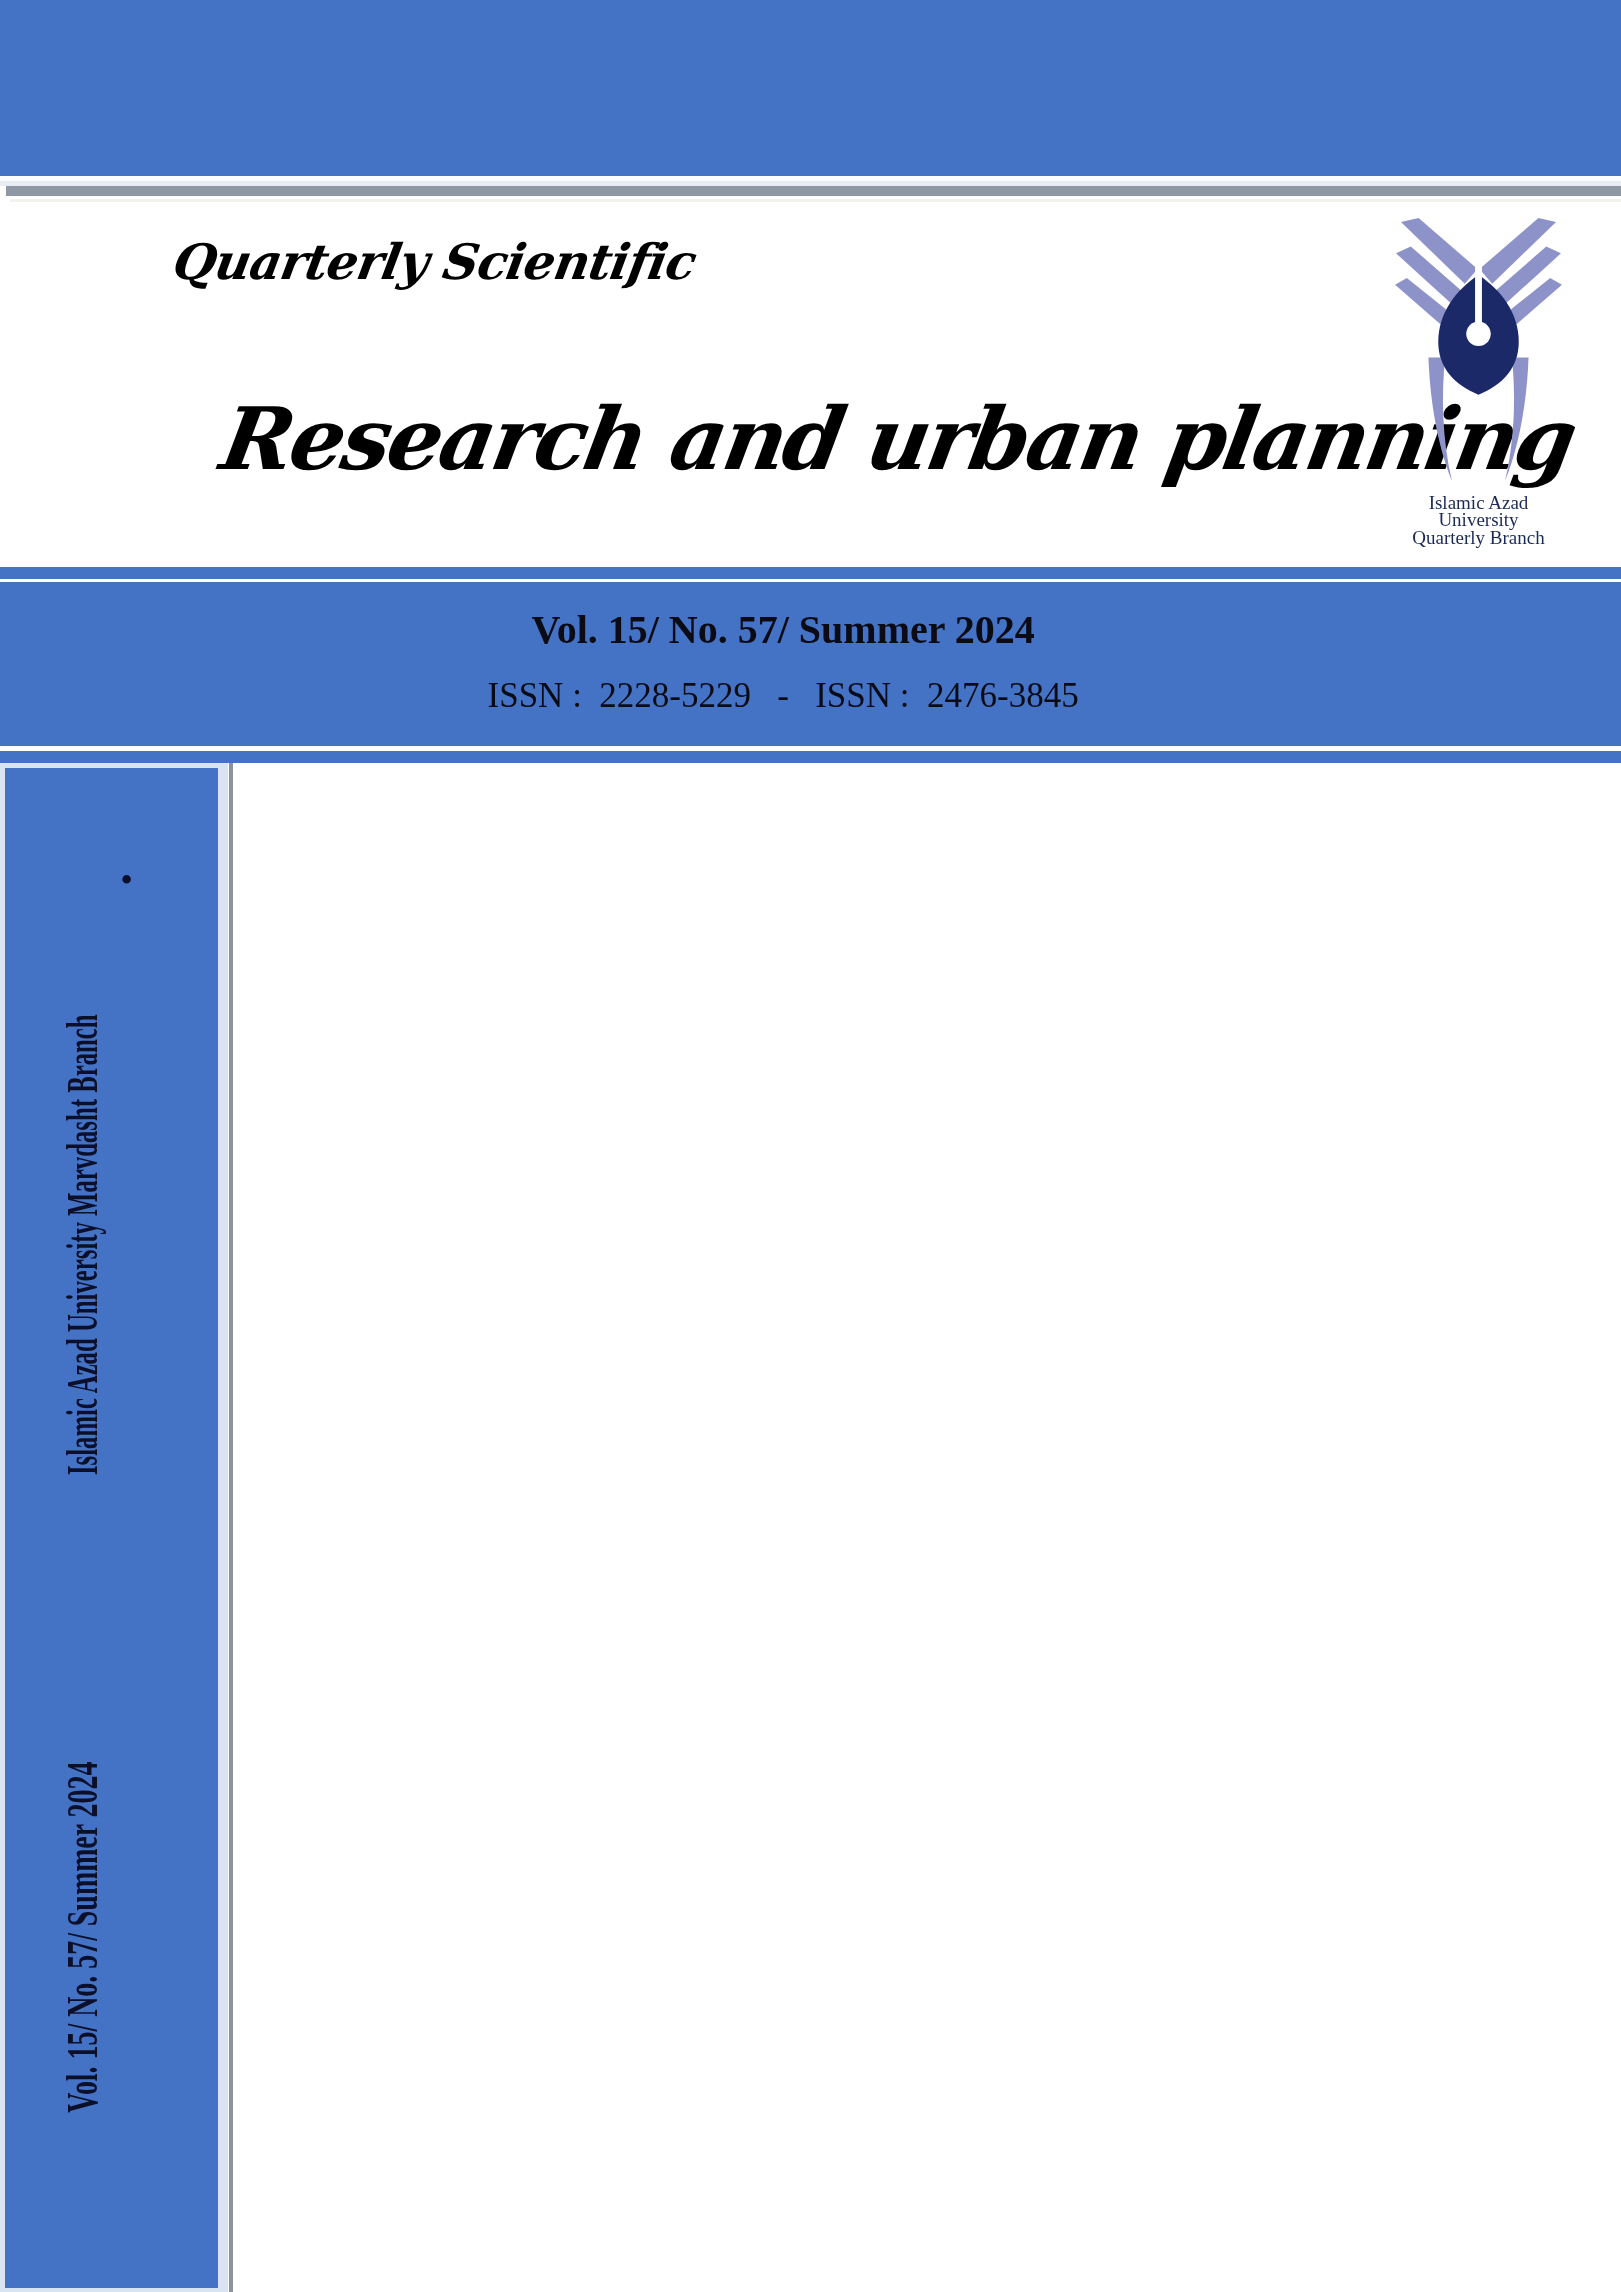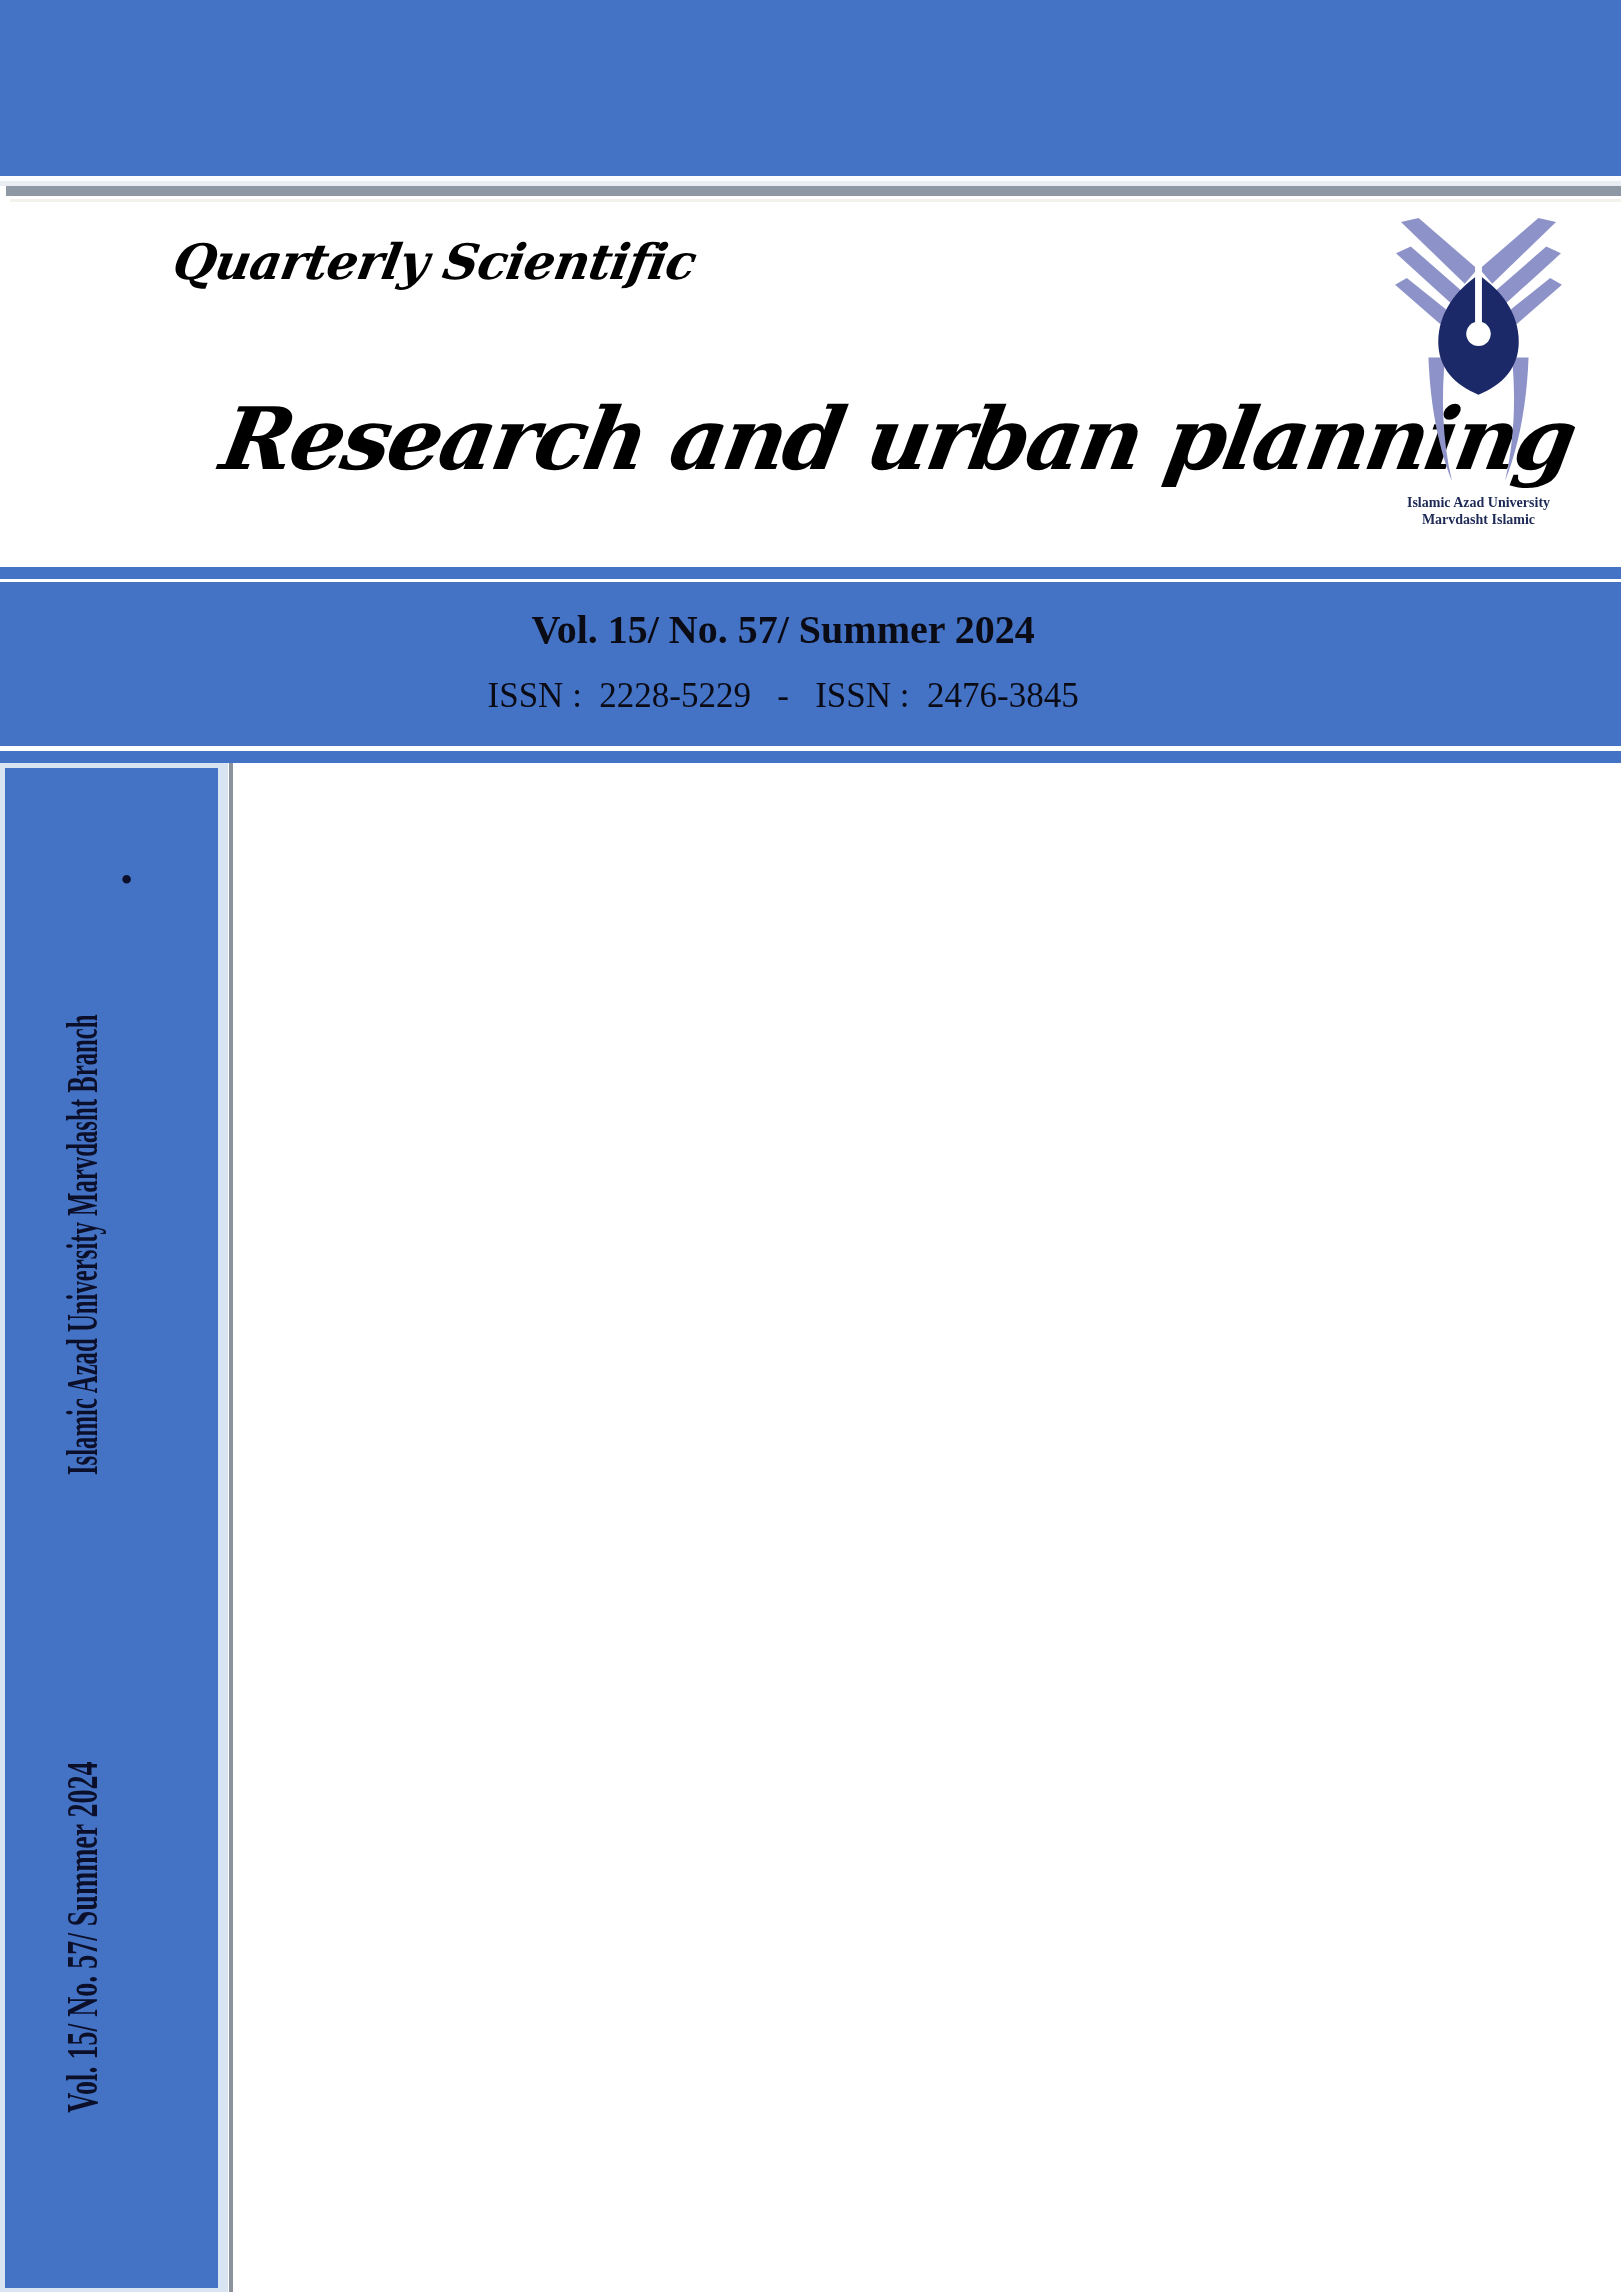--- a/index.html
+++ b/index.html
@@ -19,21 +19,21 @@
                transform:skewX(-10deg);transform-origin:left bottom;white-space:nowrap;}
   .tagline{left:169px;top:233px;font-size:49px;letter-spacing:-1px;}
   .title{left:214px;top:388px;font-size:86px;letter-spacing:-2.9px;}
 
   
   .logo{left:1394px;top:218px;width:169px;text-align:center;}
   .logo svg{display:block;margin:0 auto;}
   .wing-shape{fill:var(--c-wing,#8d93c9);}
   .nib-shape{fill:var(--c-nib,#1b2968);}
   .stem{fill:#ffffff;}
-  .logo-caption{margin-top:8.8px;font-size:14px;line-height:17.6px;font-weight:bold;
+  .logo-caption{margin-top:8.8px;font-size:19px;line-height:17.6px;font-weight:normal;
                 color:var(--c-logo_caption,#1d2a56);text-align:center;}
 
   
   .strip-a{left:0;top:567px;width:1621px;height:11.8px;background:var(--c-accent,#4473c5);}
   .issue-band{left:0;top:582px;width:1621px;height:164px;background:var(--c-accent,#4473c5);}
   .band-inner{width:100%;transform:translateX(-27.4px);text-align:center;color:var(--c-band_text,#0b0b16);}
   .volume-line{margin:0;padding-top:25.5px;font-size:40px;font-weight:bold;line-height:43px;}
   .issn-line{margin:0;padding-top:25.5px;font-size:35px;line-height:39px;white-space:pre;}
   .strip-b{left:0;top:751px;width:1621px;height:11.8px;background:var(--c-accent,#4473c5);}
 
@@ -85,21 +85,21 @@
         <path d="M34,142 C36,196 46,238 58,268 C48,226 47,180 51,142 Z"></path>
         <path transform="translate(170,0) scale(-1,1)" d="M34,142 C36,196 46,238 58,268 C48,226 47,180 51,142 Z"></path>
       </g>
 
       <path class="nib-shape" d="M85,58 C62,73 44,97 44,126 C44,153 61,170 85,180 C109,170 126,153 126,126 C126,97 108,73 85,58 Z"></path>
       <rect class="stem" x="81.5" y="46" width="7" height="72" rx="3"></rect>
       <circle class="stem" cx="85" cy="118" r="12.5"></circle>
     </svg>
     <div class="logo-caption">
       <div>Islamic Azad University</div>
-      <div>Marvdasht Islamic</div>
+      <div>Quarterly Branch</div>
     </div>
   </div>
 
   <div class="abs strip-a"></div>
   <div class="abs issue-band">
     <div class="band-inner">
       <div class="volume-line">Vol. 15/ No. 57/ Summer 2024</div>
       <div class="issn-line">ISSN :  2228-5229   -   ISSN :  2476-3845</div>
     </div>
   </div>

